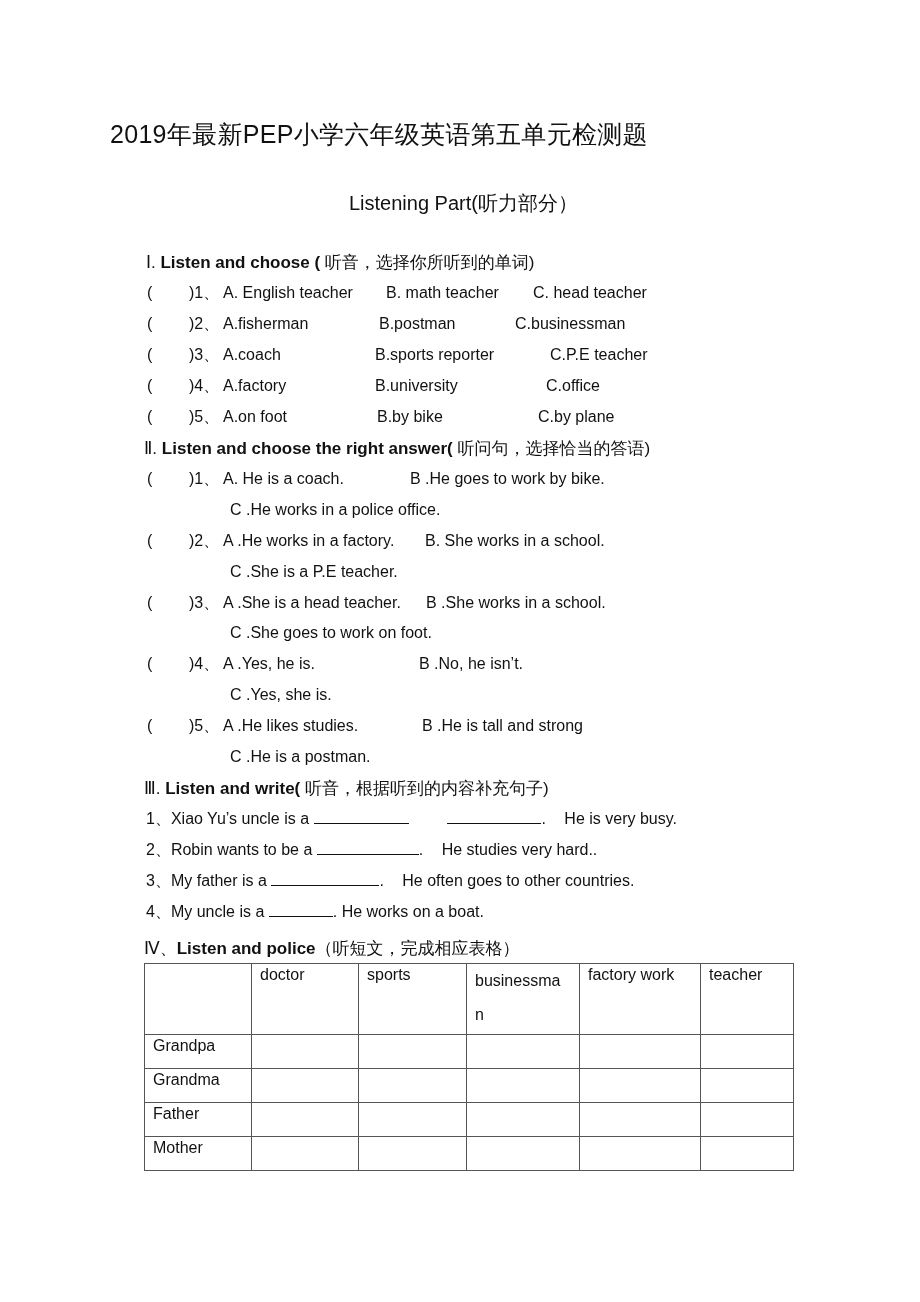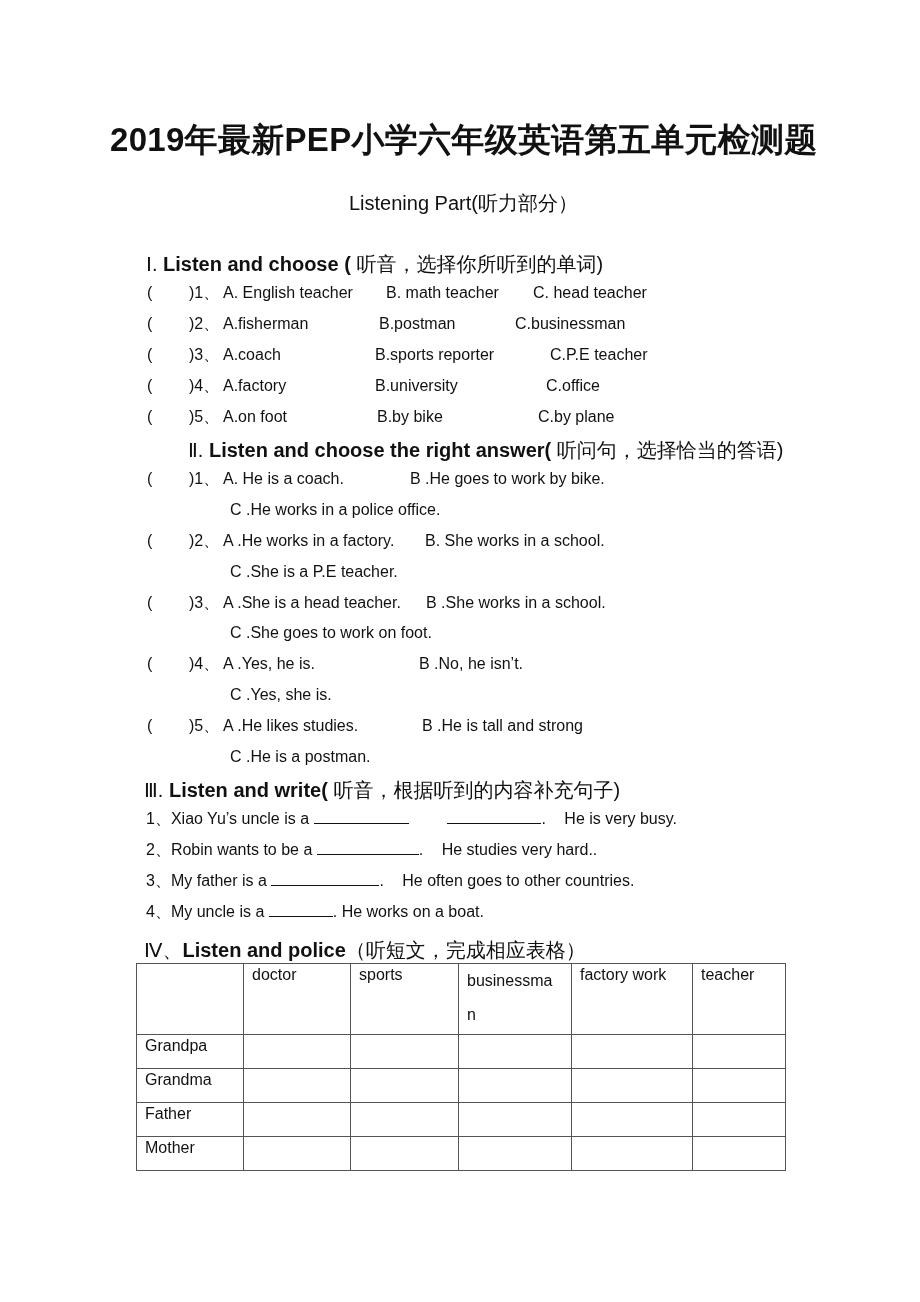--- a/index.html
+++ b/index.html
@@ -1,26 +1,26 @@
 <!DOCTYPE html>
 <html><head>
 <meta charset="utf-8">
 <style>
   html, body { margin: 0; padding: 0; background: #ffffff; }
   body { width: 920px; height: 1302px; position: relative; overflow: hidden;
          font-family: "Liberation Sans", "DejaVu Sans", sans-serif; color: #111; }
   .abs { position: absolute; white-space: nowrap; }
-  .title { left: 110px; top: 118px; font-size: 33px; font-weight: bold; letter-spacing: 0.3px; }
+  .title { left: 110px; top: 118px; font-size: 25px; font-weight: normal; letter-spacing: 0.3px; }
   .subtitle { left: 349px; top: 190px; font-size: 20px; }
   .subtitle b { font-weight: normal; }
   .line { font-size: 16px; line-height: 20px; }
-  .sec { font-size: 20px; }
+  .sec { font-size: 17px; }
   .sec b { font-weight: bold; }
   .blank { display: inline-block; border-bottom: 1px solid #111; height: 14px; vertical-align: baseline; }
-  table.grid { position: absolute; left: 136px; top: 963px; border-collapse: collapse; font-size: 16px; }
+  table.grid { position: absolute; left: 144px; top: 963px; border-collapse: collapse; font-size: 16px; }
   table.grid td { border: 1px solid #555; vertical-align: top; padding: 2px 8px; }
 </style>
 </head>
 <body>
 
 <div class="abs title">2019年最新PEP小学六年级英语第五单元检测题</div>
 <div class="abs subtitle"><b>Listening Part(</b><span>听力部分）</span></div>
 
 <div class="abs sec" style="left:146px;top:251px;">
   <span>Ⅰ.</span>
@@ -53,21 +53,21 @@
   <div class="abs line" style="left:375px;top:376px;">B.university</div>
   <div class="abs line" style="left:546px;top:376px;">C.office</div>
 
   <div class="abs line" style="left:147px;top:407px;">(</div>
   <div class="abs line" style="left:189px;top:407px;">)5、</div>
   <div class="abs line" style="left:223px;top:407px;">A.on foot</div>
   <div class="abs line" style="left:377px;top:407px;">B.by bike</div>
   <div class="abs line" style="left:538px;top:407px;">C.by plane</div>
 </div>
 
-<div class="abs sec" style="left:144px;top:437px;margin-left:44px;">
+<div class="abs sec" style="left:144px;top:437px;">
   <span>Ⅱ.</span>
   <b>Listen and choose the right answer(</b>
   <span>听问句，选择恰当的答语)</span>
 </div>
 
 <div>
   <div class="abs line" style="left:147px;top:469px;">(</div>
   <div class="abs line" style="left:189px;top:469px;">)1、</div>
   <div class="abs line" style="left:223px;top:469px;">A. He is a coach.</div>
   <div class="abs line" style="left:410px;top:469px;">B .He goes to work by bike.</div>

